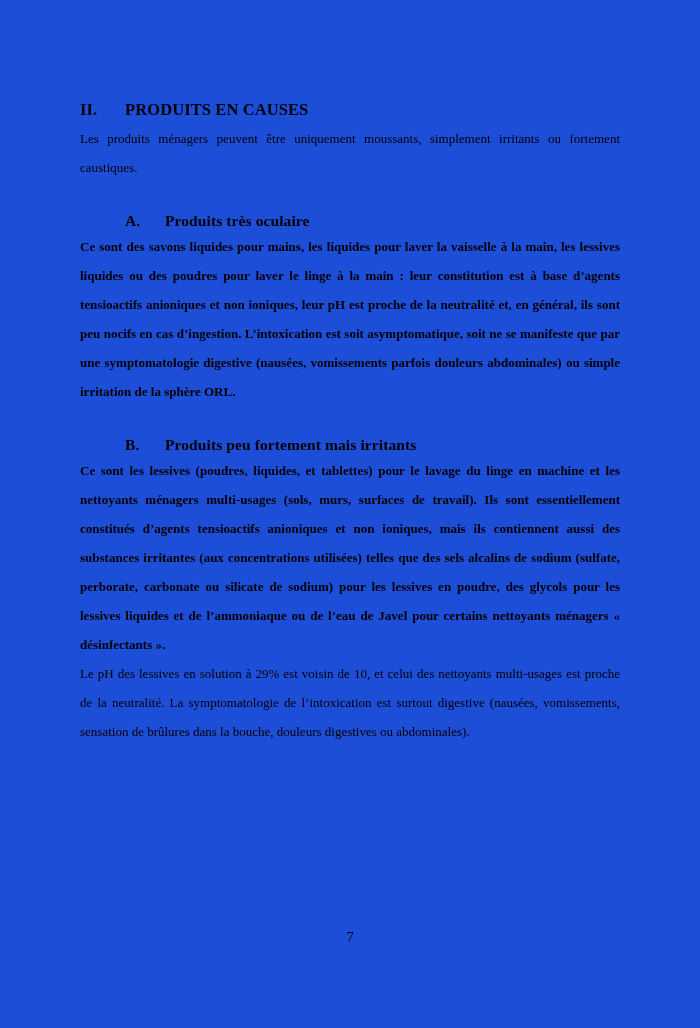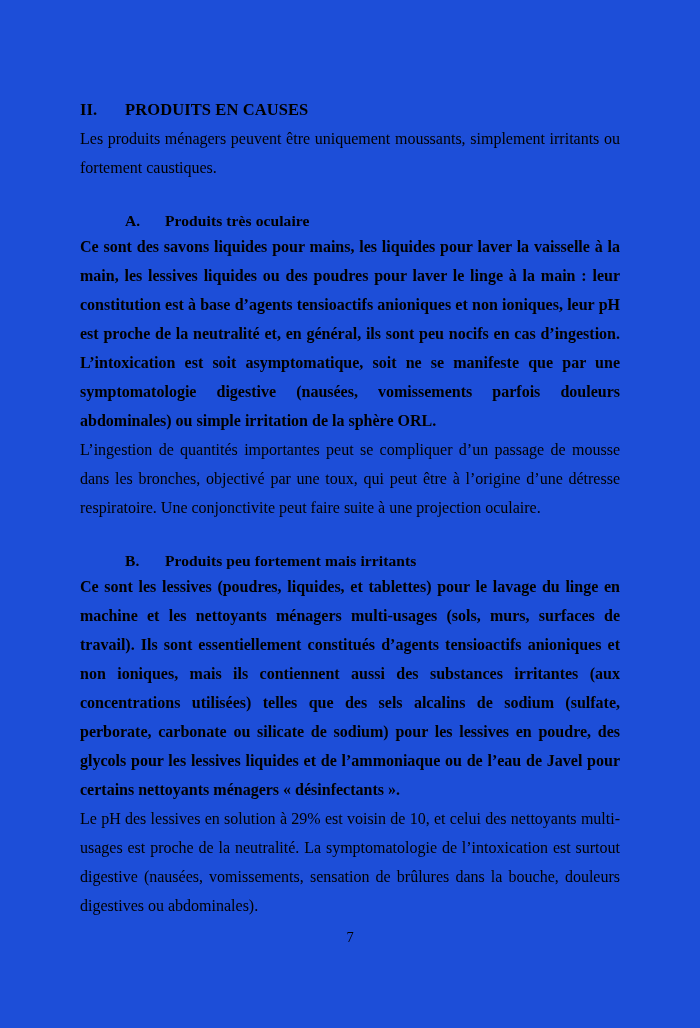--- a/index.html
+++ b/index.html
@@ -44,21 +44,21 @@
     line-height: 1.5;
     margin: 0;
     padding-left: 45px;
     letter-spacing: 0.1px;
   }
   .sub-title .letter {
     display: inline-block;
     min-width: 40px;
   }
   p.body-text {
-    font-size: 16px;
+    font-size: 13px;
     line-height: 29px;
     text-align: justify;
     text-justify: inter-word;
     margin: 0;
     hyphens: none;
   }
   .gap-before-sub {
     margin-top: 27px;
   }
   .gap-after-sub {
@@ -89,21 +89,20 @@
     </h1>
 
     <p class="body-text">Les produits ménagers peuvent être uniquement moussants, simplement irritants ou fortement caustiques.</p>
 
     <h2 class="sub-title gap-before-sub">
       <span class="letter">A.</span><span>Produits très oculaire</span>
     </h2>
 
     <p class="body-text gap-after-sub">Ce sont des savons liquides pour mains, les liquides pour laver la vaisselle à la main, les lessives liquides ou des poudres pour laver le linge à la main : leur constitution est à base d’agents tensioactifs anioniques et non ioniques, leur pH est proche de la neutralité et, en général, ils sont peu nocifs en cas d’ingestion. L’intoxication est soit asymptomatique, soit ne se manifeste que par une symptomatologie digestive (nausées, vomissements parfois douleurs abdominales) ou simple irritation de la sphère ORL.</p>
 
-    <p class="body-text gap-para">L’ingestion de quantités importantes peut se compliquer d’un passage de mousse dans les bronches, objectivé par une toux, qui peut être à l’origine d’une détresse respiratoire. Une conjonctivite peut faire suite à une projection oculaire.</p>
 
     <h2 class="sub-title gap-before-sub">
       <span class="letter">B.</span><span>Produits peu fortement mais irritants</span>
     </h2>
 
     <p class="body-text gap-after-sub">Ce sont les lessives (poudres, liquides, et tablettes) pour le lavage du linge en machine et les nettoyants ménagers multi-usages (sols, murs, surfaces de travail). Ils sont essentiellement constitués d’agents tensioactifs anioniques et non ioniques, mais ils contiennent aussi des substances irritantes (aux concentrations utilisées) telles que des sels alcalins de sodium (sulfate, perborate, carbonate ou silicate de sodium) pour les lessives en poudre, des glycols pour les lessives liquides et de l’ammoniaque ou de l’eau de Javel pour certains nettoyants ménagers « désinfectants ».</p>
 
     <p class="body-text gap-para">Le pH des lessives en solution à 29% est voisin de 10, et celui des nettoyants multi-usages est proche de la neutralité. La symptomatologie de l’intoxication est surtout digestive (nausées, vomissements, sensation de brûlures dans la bouche, douleurs digestives ou abdominales).</p>
 
   </div>

